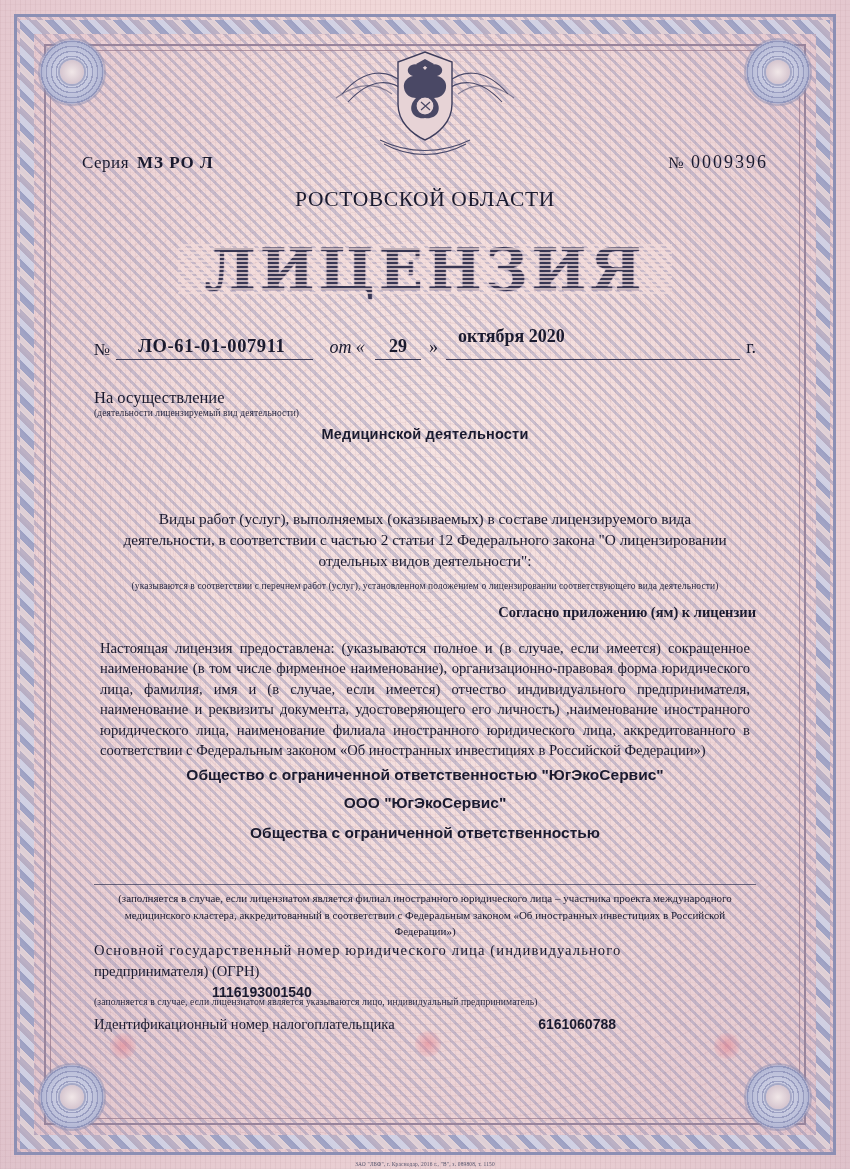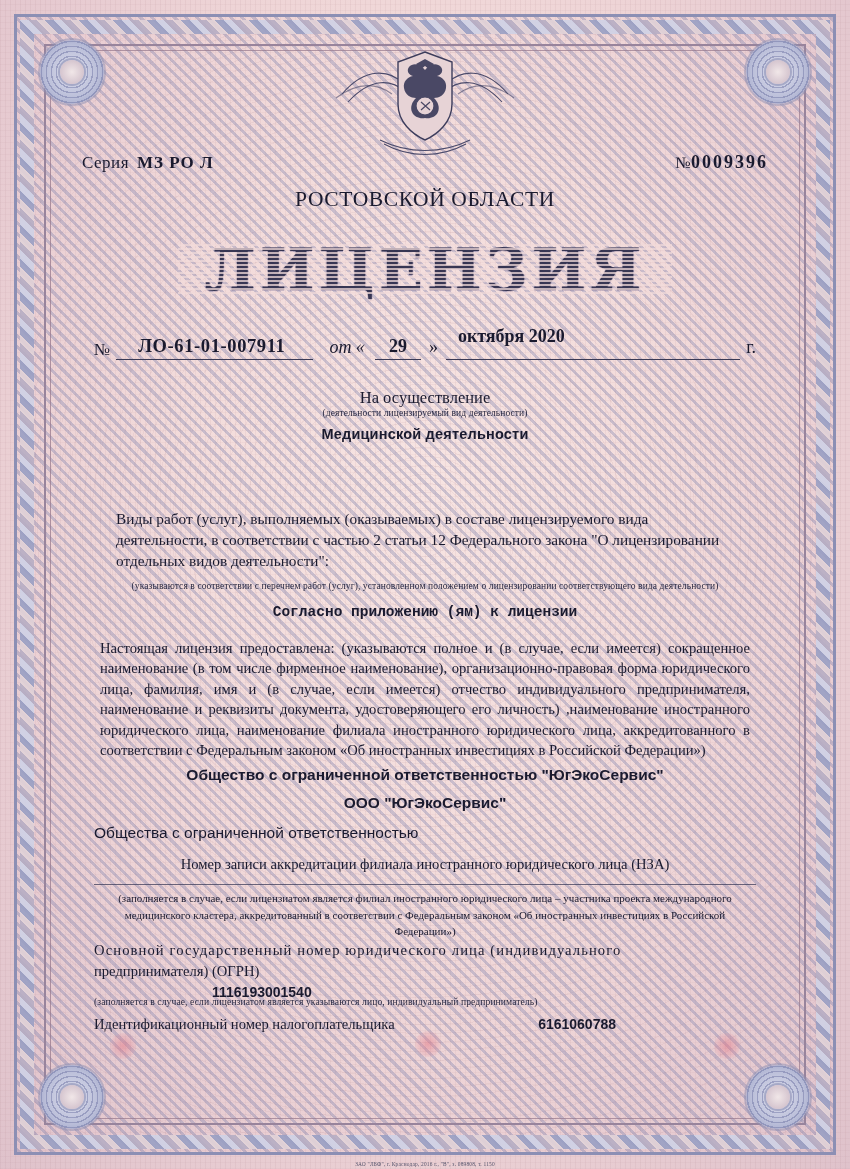--- a/index.html
+++ b/index.html
@@ -135,21 +135,21 @@
     right: 24px;
     display: flex;
     justify-content: space-between;
     align-items: baseline;
     font-size: 17px;
     letter-spacing: .5px;
   }
   .series-label { font-weight: 400; }
   .series-value { font-weight: 700; margin-left: 8px; letter-spacing: 1px; }
   .num-sign { font-size: 16px; }
-  .num-value { font-weight: 700; letter-spacing: 2px; font-size: 18px; }
+  .num-value { font-weight: 400; letter-spacing: 2px; margin-left: 7px; font-size: 18px; }
 
   .ministry {
     position: absolute;
     top: 128px; left: 0; right: 0;
     text-align: center;
     font-size: 21.5px;
     line-height: 1.22;
     letter-spacing: .6px;
     font-weight: 400;
   }
@@ -209,21 +209,21 @@
     font-weight: 700;
     border-bottom: 1px solid #3a3a55;
     padding: 0 40px 12px 12px;
     flex: 1;
     text-align: left;
   }
   .g { padding-bottom: 2px; }
 
   
   .blk { position: absolute; left: 36px; right: 36px; }
-  .lbl-osush { top: 330px; font-size: 16.5px; text-align: center; }
+  .lbl-osush { top: 330px; font-size: 16.5px; }
   .tiny {
     font-size: 9.5px;
     letter-spacing: .1px;
     color: #2a2a42;
   }
   .tiny.c { text-align: center; }
   .activity {
     top: 368px;
     text-align: center;
     font-family: "Liberation Sans", sans-serif;
@@ -234,30 +234,30 @@
   .excl {
     top: 395px;
     text-align: center;
     font-family: "Liberation Sans", sans-serif;
     font-size: 12.6px;
     line-height: 1.45;
     padding: 0 14px;
   }
   .works {
     top: 450px;
-    text-align: left;
+    text-align: center;
     font-size: 15.3px;
     line-height: 1.38;
     padding: 0 22px;
   }
   .works-note { top: 523px; }
   .accord {
     top: 546px;
-    text-align: center;
-    font-family: Liberation Mono, monospace;
+    text-align: right;
+    font-family: Liberation Serif, serif;
     font-weight: 700;
     font-size: 14.5px;
   }
   .given {
     top: 580px;
     font-size: 14.6px;
     line-height: 1.4;
     text-align: justify;
     padding: 0 6px;
   }
@@ -266,23 +266,23 @@
     top: 708px; text-align: center;
     font-family: "Liberation Sans", sans-serif;
     font-weight: 700; font-size: 15.5px;
   }
   .org2 {
     top: 736px; text-align: center;
     font-family: "Liberation Sans", sans-serif;
     font-weight: 700; font-size: 15.5px;
   }
   .org3 {
-    top: 766px; 
-    font-family: "Liberation Sans", sans-serif;
-    font-weight: 400; font-size: 15.5px;
+    top: 766px; text-align: center;
+    font-family: "Liberation Sans", sans-serif;
+    font-weight: 700; font-size: 15.5px;
   }
   .nza {
     top: 798px;
     font-size: 14.6px;
     text-align: center;
   }
   .nza-note {
     top: 826px;
     font-size: 11px;
     line-height: 1.5;
@@ -417,21 +417,20 @@
     <div class="blk tiny c works-note">(указываются в соответствии с перечнем работ (услуг), установленном положением о лицензировании соответствующего вида деятельности)</div>
 
     <div class="blk accord">Согласно приложению (ям) к лицензии</div>
 
     <div class="blk given">Настоящая лицензия предоставлена: (указываются полное и (в случае, если имеется) сокращенное наименование (в том числе фирменное наименование), организационно-правовая форма юридического лица, фамилия, имя и (в случае, если имеется) отчество индивидуального предпринимателя, наименование и реквизиты документа, удостоверяющего его личность) ,наименование иностранного юридического лица, наименование филиала иностранного юридического лица, аккредитованного в соответствии с Федеральным законом «Об иностранных инвестициях в Российской Федерации»)</div>
 
     <div class="blk org1">Общество с ограниченной ответственностью "ЮгЭкоСервис"</div>
     <div class="blk org2">ООО "ЮгЭкоСервис"</div>
     <div class="blk org3">Общества с ограниченной ответственностью</div>
 
-    <div class="blk nza">Номер записи аккредитации филиала иностранного юридического лица (НЗА)</div>
     <div class="blk nza-note">(заполняется в случае, если лицензиатом является филиал иностранного юридического лица – участника проекта международного медицинского кластера, аккредитованный в соответствии с Федеральным законом «Об иностранных инвестициях в Российской Федерации»)</div>
 
     <div class="blk ogrn">
       <div class="l1">Основной   государственный   номер   юридического   лица   (индивидуального</div>
       <div>предпринимателя) (ОГРН)</div>
       <div class="ogrn-val">1116193001540</div>
     </div>
 
     <div class="blk tiny ogrn-note">(заполняется в случае, если лицензиатом является указываются лицо, индивидуальный предприниматель)</div>
 

